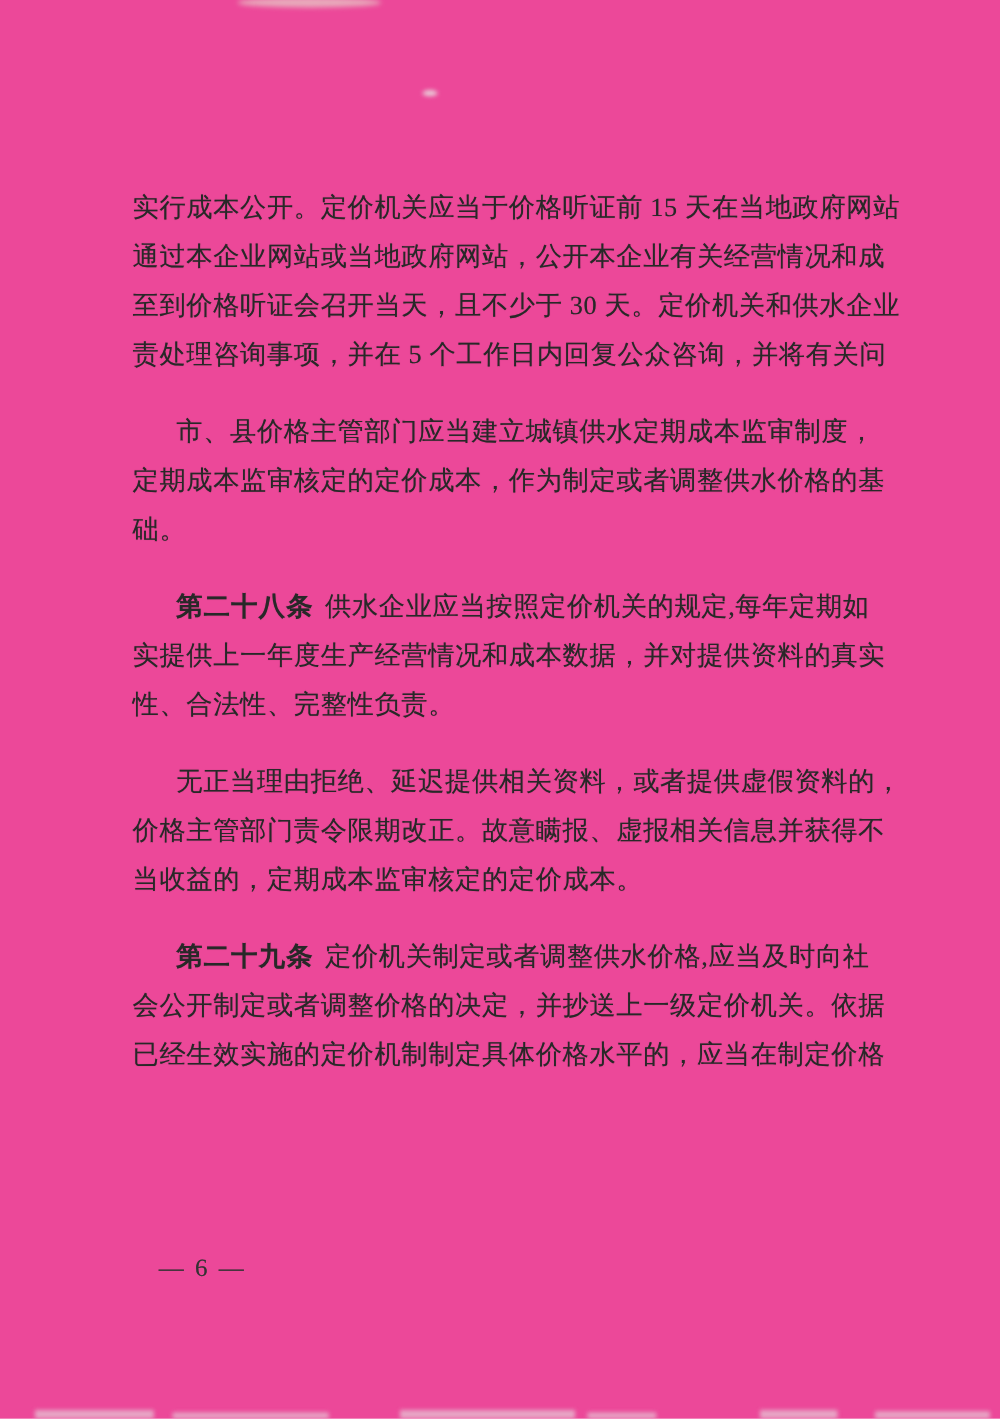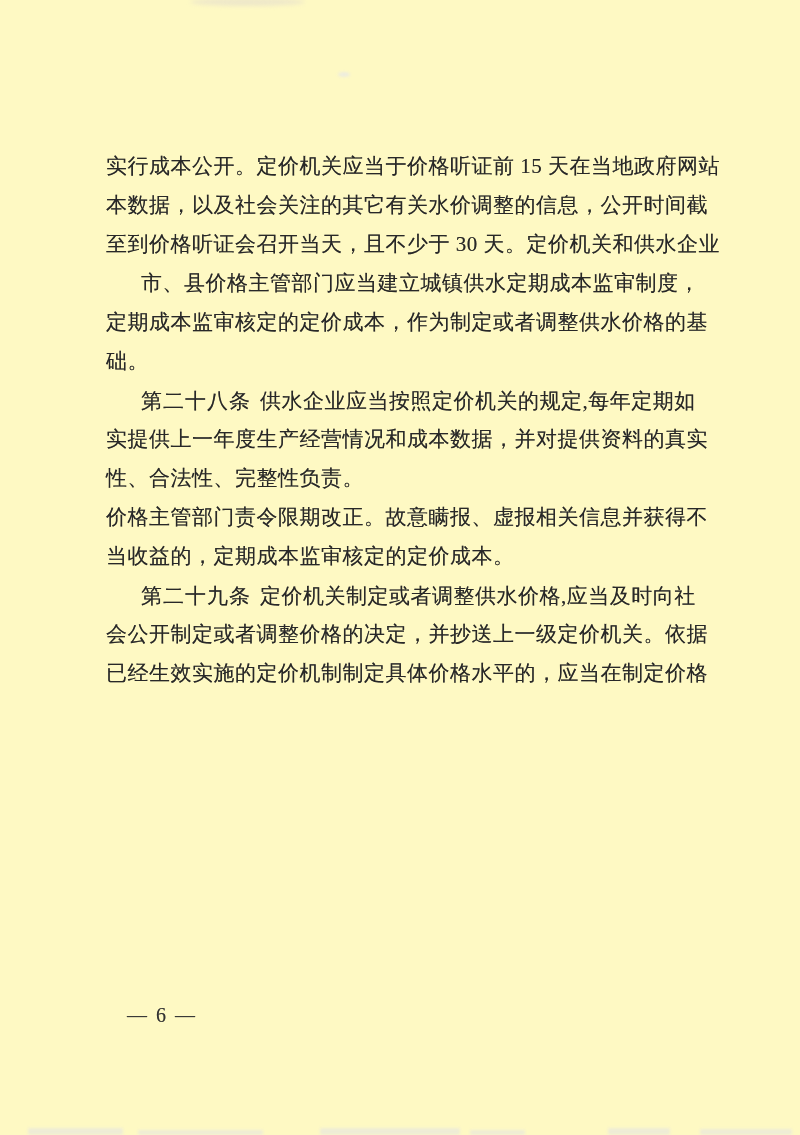--- a/index.html
+++ b/index.html
@@ -4,40 +4,40 @@
 <style>
   html, body { margin: 0; padding: 0; }
   body {
     width: 800px; height: 1135px;
     background: #ffffff;
     font-family: "Liberation Serif", "DejaVu Serif", serif;
   }
   .page {
     position: relative;
     width: 800px; height: 1135px;
-    background: #fef9c3;
+    background: #ec4899;
     overflow: hidden;
     color: #282828;
   }
   .content {
     position: absolute;
     left: 106px; top: 147px;
     width: 620px;
   }
   .line {
     height: 39px;
     line-height: 39px;
     font-size: 21px;
     white-space: nowrap;
     letter-spacing: 0.5px;
     text-shadow: 0 0 0.6px rgba(45,45,45,0.55);
   }
-  .line.indent { padding-left: 35px; }
+  .line.indent { padding-left: 35px; margin-top: 23px; }
   .run.bold {
-    font-weight: 400;
+    font-weight: 700;
     margin-right: 9px;
     font-family: "Liberation Sans", "DejaVu Sans", sans-serif;
     letter-spacing: 1px;
     text-align: center;
   }
   .footer {
     position: absolute;
     left: 127px; top: 1004px;
     display: flex;
     align-items: center;
@@ -87,28 +87,30 @@
 </head>
 <body>
 
 <div class="page">
 
   <div class="smudge-top"></div>
   <div class="smudge-dot"></div>
 
   <div class="content">
       <div class="line"><span class="run">实行成本公开。定价机关应当于价格听证前 15 天在当地政府网站</span></div>
-      <div class="line"><span class="run">本数据，以及社会关注的其它有关水价调整的信息，公开时间截</span></div>
+      <div class="line"><span class="run">通过本企业网站或当地政府网站，公开本企业有关经营情况和成</span></div>
       <div class="line"><span class="run">至到价格听证会召开当天，且不少于 30 天。定价机关和供水企业</span></div>
+      <div class="line"><span class="run">责处理咨询事项，并在 5 个工作日内回复公众咨询，并将有关问</span></div>
       <div class="line indent"><span class="run">市、县价格主管部门应当建立城镇供水定期成本监审制度，</span></div>
       <div class="line"><span class="run">定期成本监审核定的定价成本，作为制定或者调整供水价格的基</span></div>
       <div class="line"><span class="run">础。</span></div>
       <div class="line indent"><span class="run bold">第二十八条</span><span class="run">供水企业应当按照定价机关的规定,每年定期如</span></div>
       <div class="line"><span class="run">实提供上一年度生产经营情况和成本数据，并对提供资料的真实</span></div>
       <div class="line"><span class="run">性、合法性、完整性负责。</span></div>
+      <div class="line indent"><span class="run">无正当理由拒绝、延迟提供相关资料，或者提供虚假资料的，</span></div>
       <div class="line"><span class="run">价格主管部门责令限期改正。故意瞒报、虚报相关信息并获得不</span></div>
       <div class="line"><span class="run">当收益的，定期成本监审核定的定价成本。</span></div>
       <div class="line indent"><span class="run bold">第二十九条</span><span class="run">定价机关制定或者调整供水价格,应当及时向社</span></div>
       <div class="line"><span class="run">会公开制定或者调整价格的决定，并抄送上一级定价机关。依据</span></div>
       <div class="line"><span class="run">已经生效实施的定价机制制定具体价格水平的，应当在制定价格</span></div>
     </div>
 
   <div class="footer">
     <span class="dash">—</span>
     <span>6</span>

